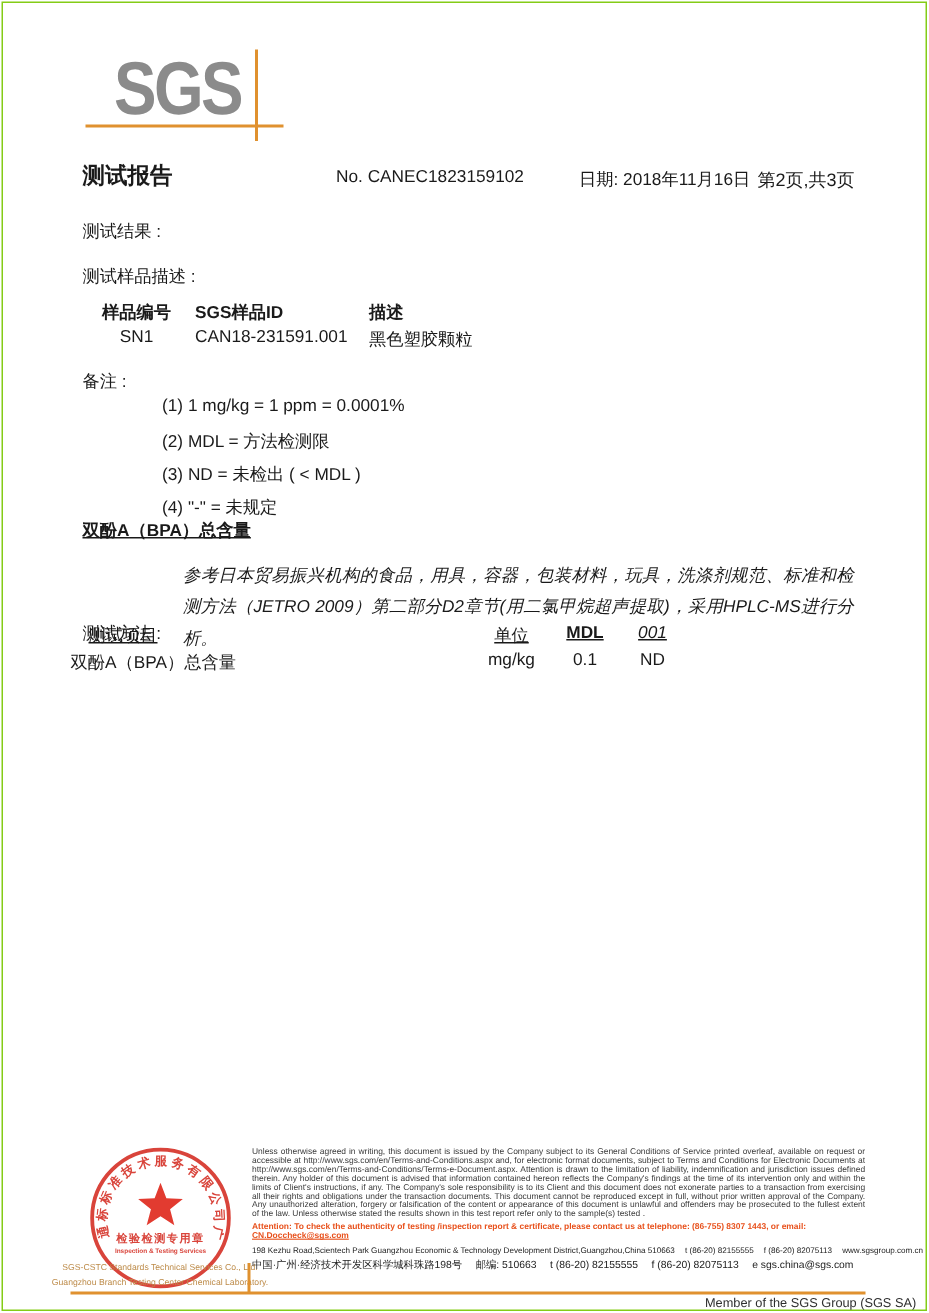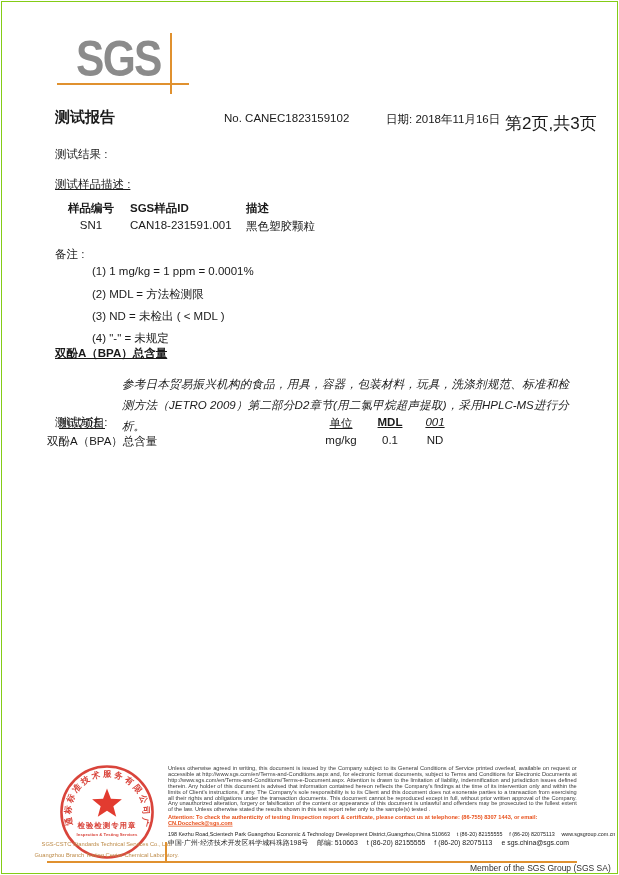--- a/index.html
+++ b/index.html
@@ -12,36 +12,36 @@
   .logo-text{position:absolute;left:74px;top:34px;font-size:50px;line-height:46px;
              font-weight:bold;color:var(--logo-gray);letter-spacing:-2px;
              transform:scaleX(.85);transform-origin:left top;}
   .logo-hline{position:absolute;left:55px;top:81px;width:132px;height:2px;background:var(--accent-orange);}
   .logo-vline{position:absolute;left:168px;top:31px;width:2px;height:61px;background:var(--accent-orange);}
 
   
   .doc-title{position:absolute;left:53px;top:106px;font-size:15px;font-weight:bold;}
   .report-no{position:absolute;left:222px;top:110px;font-size:11.5px;}
   .report-date{position:absolute;left:384px;top:110px;font-size:11.5px;}
-  .page-info{position:absolute;left:503px;top:110px;font-size:17px;text-align:right;}
+  .page-info{position:absolute;left:503px;top:110px;font-size:12px;text-align:right;}
 
   .body-txt{font-size:11.5px;}
   .b{font-weight:bold;}
 
   .results-label{position:absolute;left:53px;top:145px;}
-  .sample-heading{position:absolute;left:53px;top:175px;text-decoration:underline;}
+  .sample-heading{position:absolute;left:53px;top:175px;}
 
   .sm-c1{position:absolute;left:53px;width:72px;text-align:center;}
   .sm-c2{position:absolute;left:128px;width:108px;text-align:left;}
   .sm-c3{position:absolute;left:244px;}
   .sm-hdr{top:199px;font-weight:bold;}
   .sm-row{top:217px;}
 
   .remarks-label{position:absolute;left:53px;top:245px;}
-  .remark-item{position:absolute;left:90px;}
+  .remark-item{position:absolute;left:106px;}
 
   .bpa-heading{position:absolute;left:53px;top:344px;font-weight:bold;text-decoration:underline;}
   .method-label{position:absolute;left:53px;top:372px;margin-top:41px;}
   .method-text{position:absolute;left:120px;top:372px;width:447px;line-height:21px;text-align:justify;font-style:italic;}
 
   .tt-hdr{top:414px;text-decoration:underline;}
   .tt-row{top:432px;}
   .tt-item-h{position:absolute;left:57px;}
   .tt-item{position:absolute;left:45px;}
   .tt-unit{position:absolute;left:318px;width:42px;text-align:center;}

